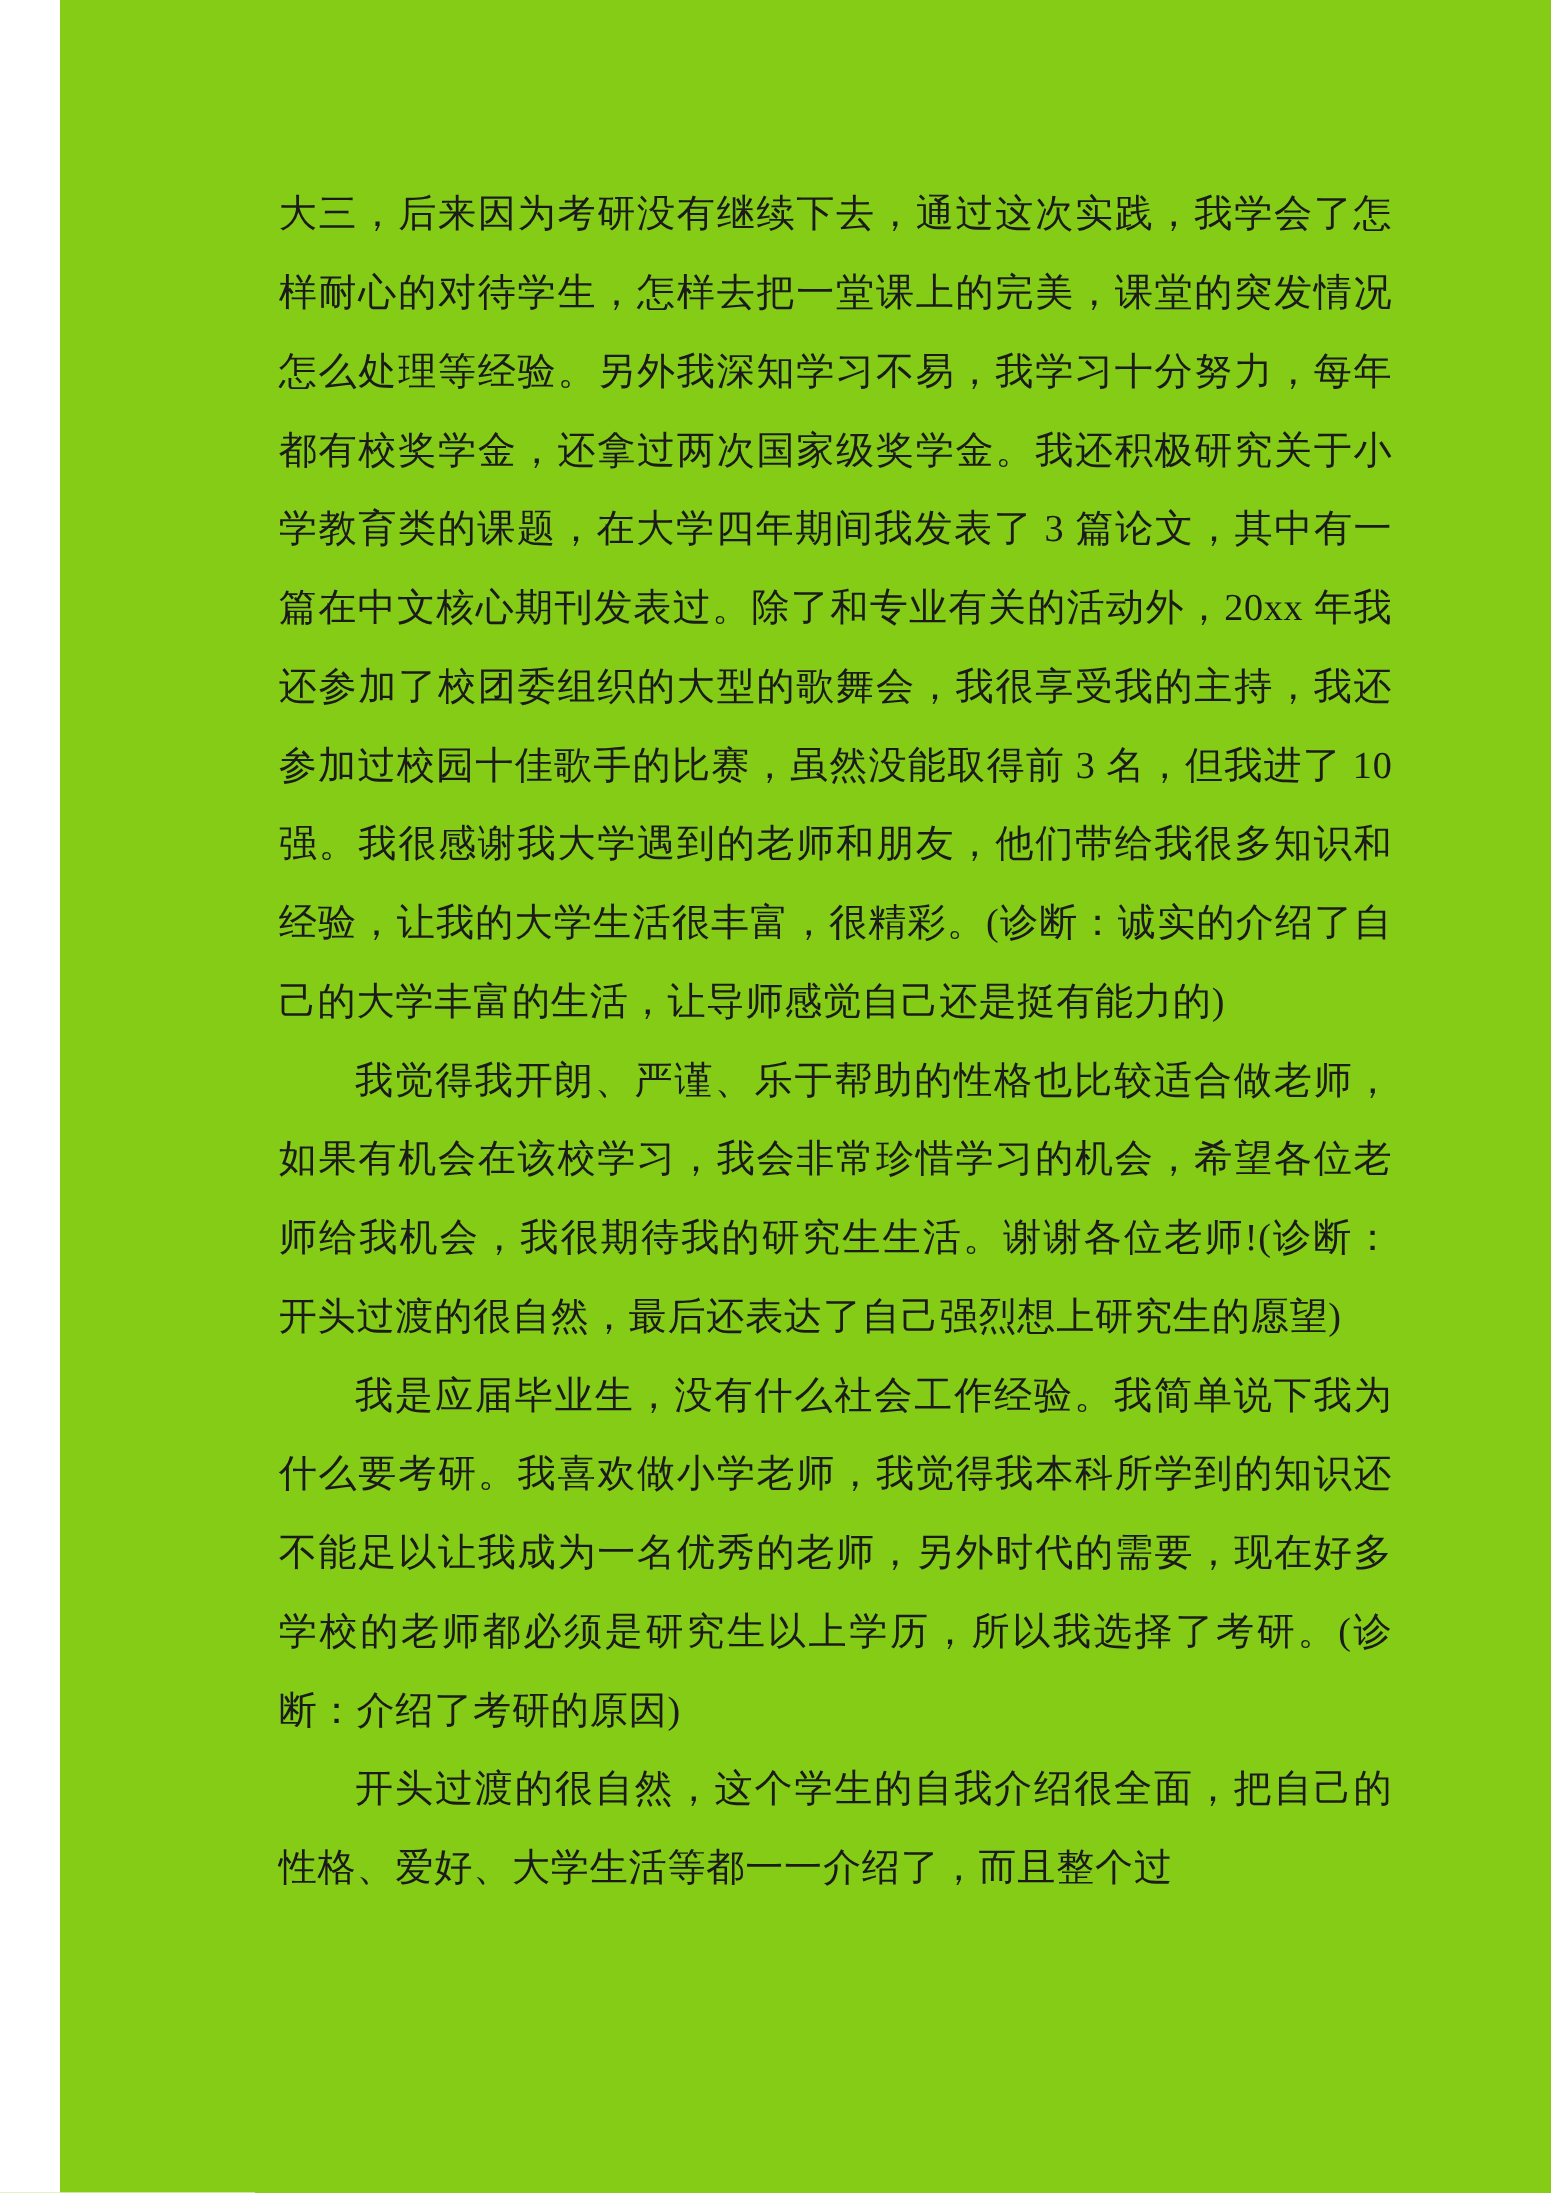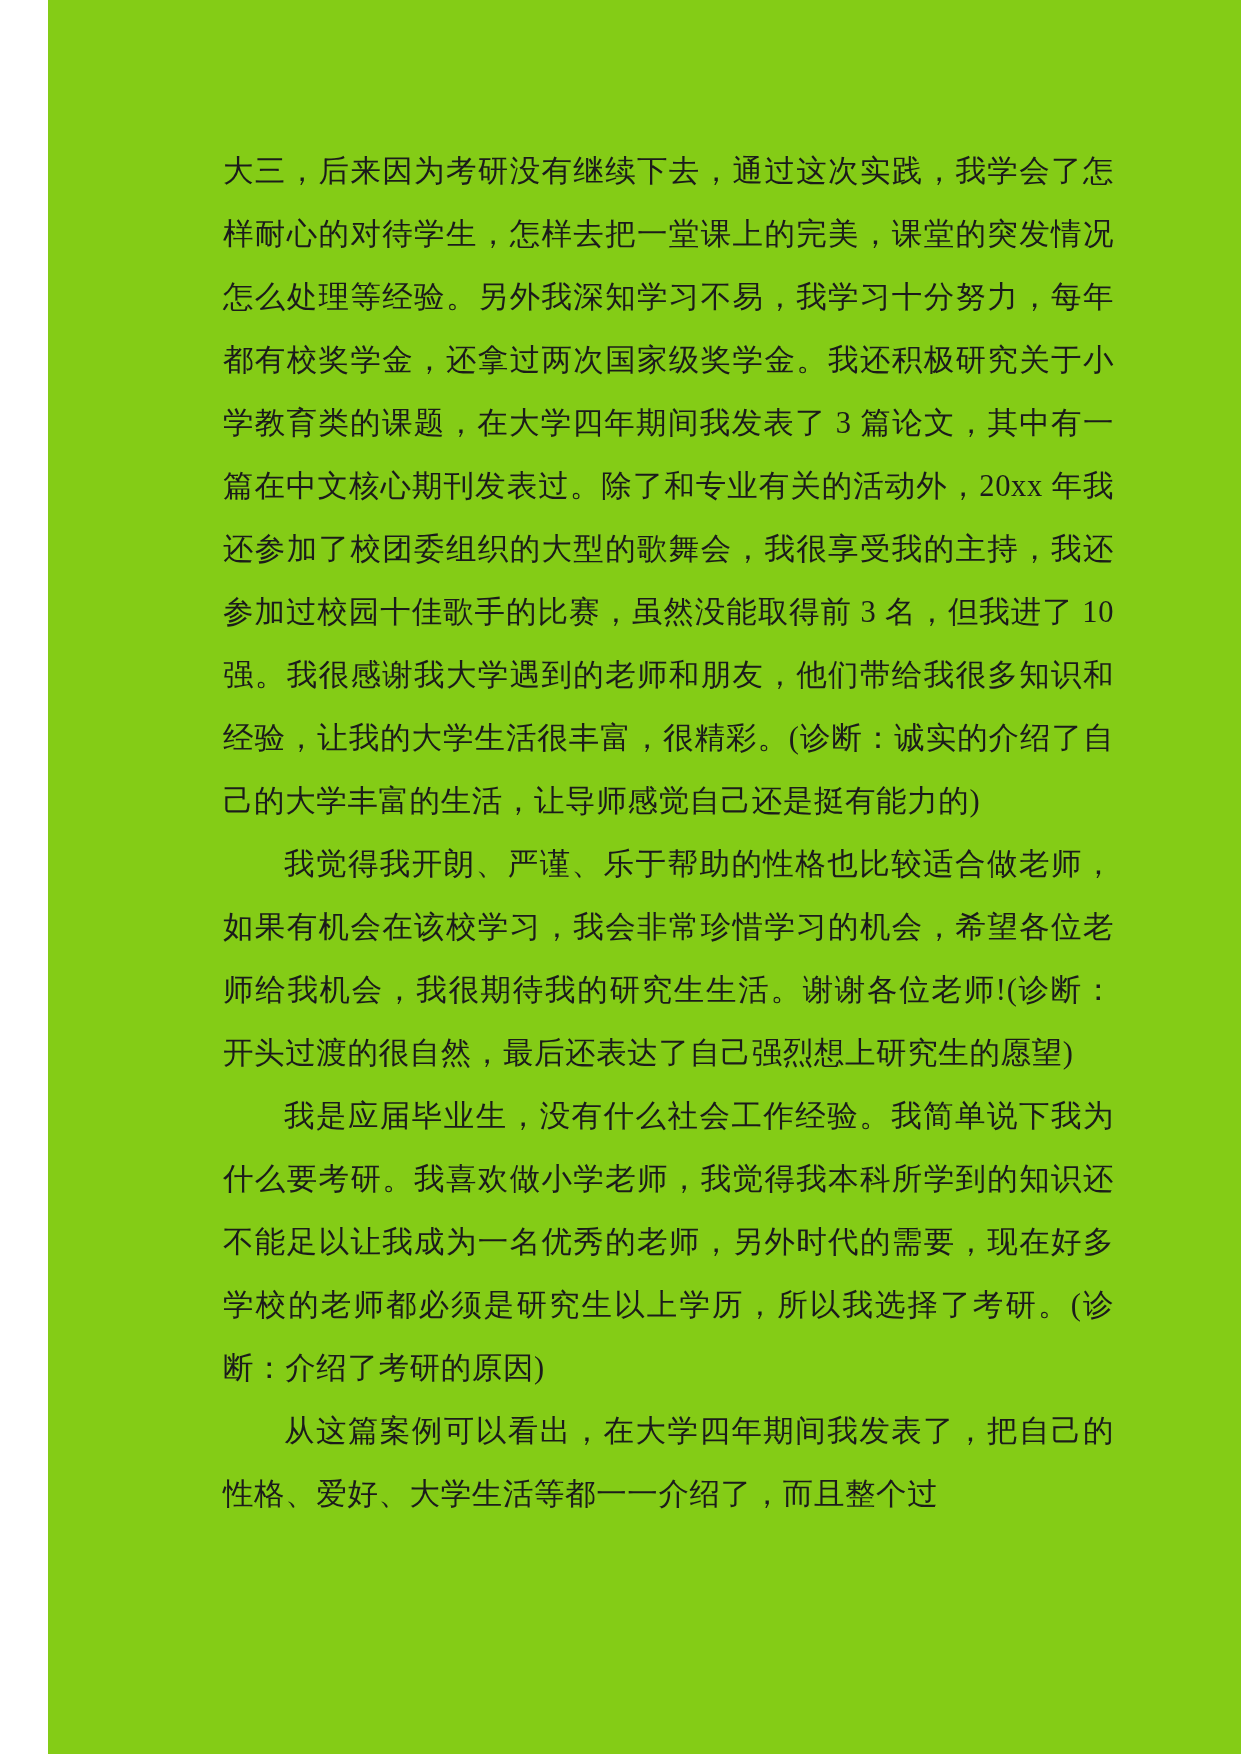--- a/index.html
+++ b/index.html
@@ -39,15 +39,15 @@
   }
 </style>
 </head>
 <body>
 
 <div class="page">
   <div class="doc-body">
     <p class="para">大三，后来因为考研没有继续下去，通过这次实践，我学会了怎样耐心的对待学生，怎样去把一堂课上的完美，课堂的突发情况怎么处理等经验。另外我深知学习不易，我学习十分努力，每年都有校奖学金，还拿过两次国家级奖学金。我还积极研究关于小学教育类的课题，在大学四年期间我发表了 3 篇论文，其中有一篇在中文核心期刊发表过。除了和专业有关的活动外，20xx 年我还参加了校团委组织的大型的歌舞会，我很享受我的主持，我还参加过校园十佳歌手的比赛，虽然没能取得前 3 名，但我进了 10 强。我很感谢我大学遇到的老师和朋友，他们带给我很多知识和经验，让我的大学生活很丰富，很精彩。(诊断：诚实的介绍了自己的大学丰富的生活，让导师感觉自己还是挺有能力的)</p>
     <p class="para indent">我觉得我开朗、严谨、乐于帮助的性格也比较适合做老师，如果有机会在该校学习，我会非常珍惜学习的机会，希望各位老师给我机会，我很期待我的研究生生活。谢谢各位老师!(诊断：开头过渡的很自然，最后还表达了自己强烈想上研究生的愿望)</p>
     <p class="para indent">我是应届毕业生，没有什么社会工作经验。我简单说下我为什么要考研。我喜欢做小学老师，我觉得我本科所学到的知识还不能足以让我成为一名优秀的老师，另外时代的需要，现在好多学校的老师都必须是研究生以上学历，所以我选择了考研。(诊断：介绍了考研的原因)</p>
-    <p class="para indent">从这篇案例可以看出，在大学四年期间我发表了，把自己的性格、爱好、大学生活等都一一介绍了，而且整个过</p>
+    <p class="para indent">开头过渡的很自然，这个学生的自我介绍很全面，把自己的性格、爱好、大学生活等都一一介绍了，而且整个过</p>
   </div>
 </div>
 
 </body></html>

